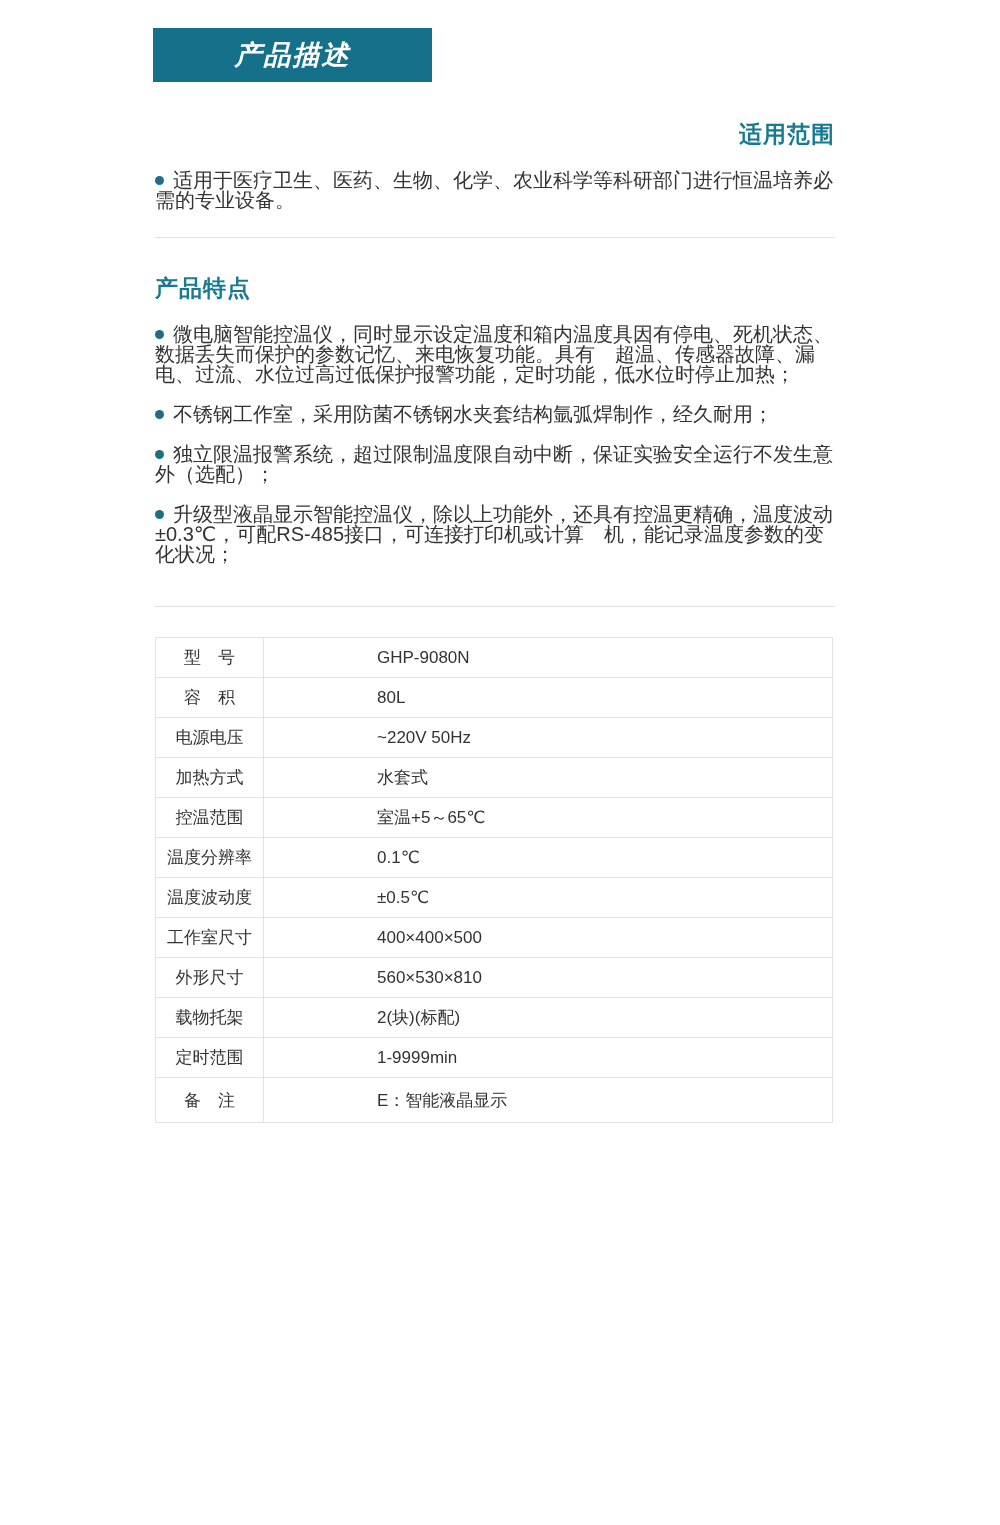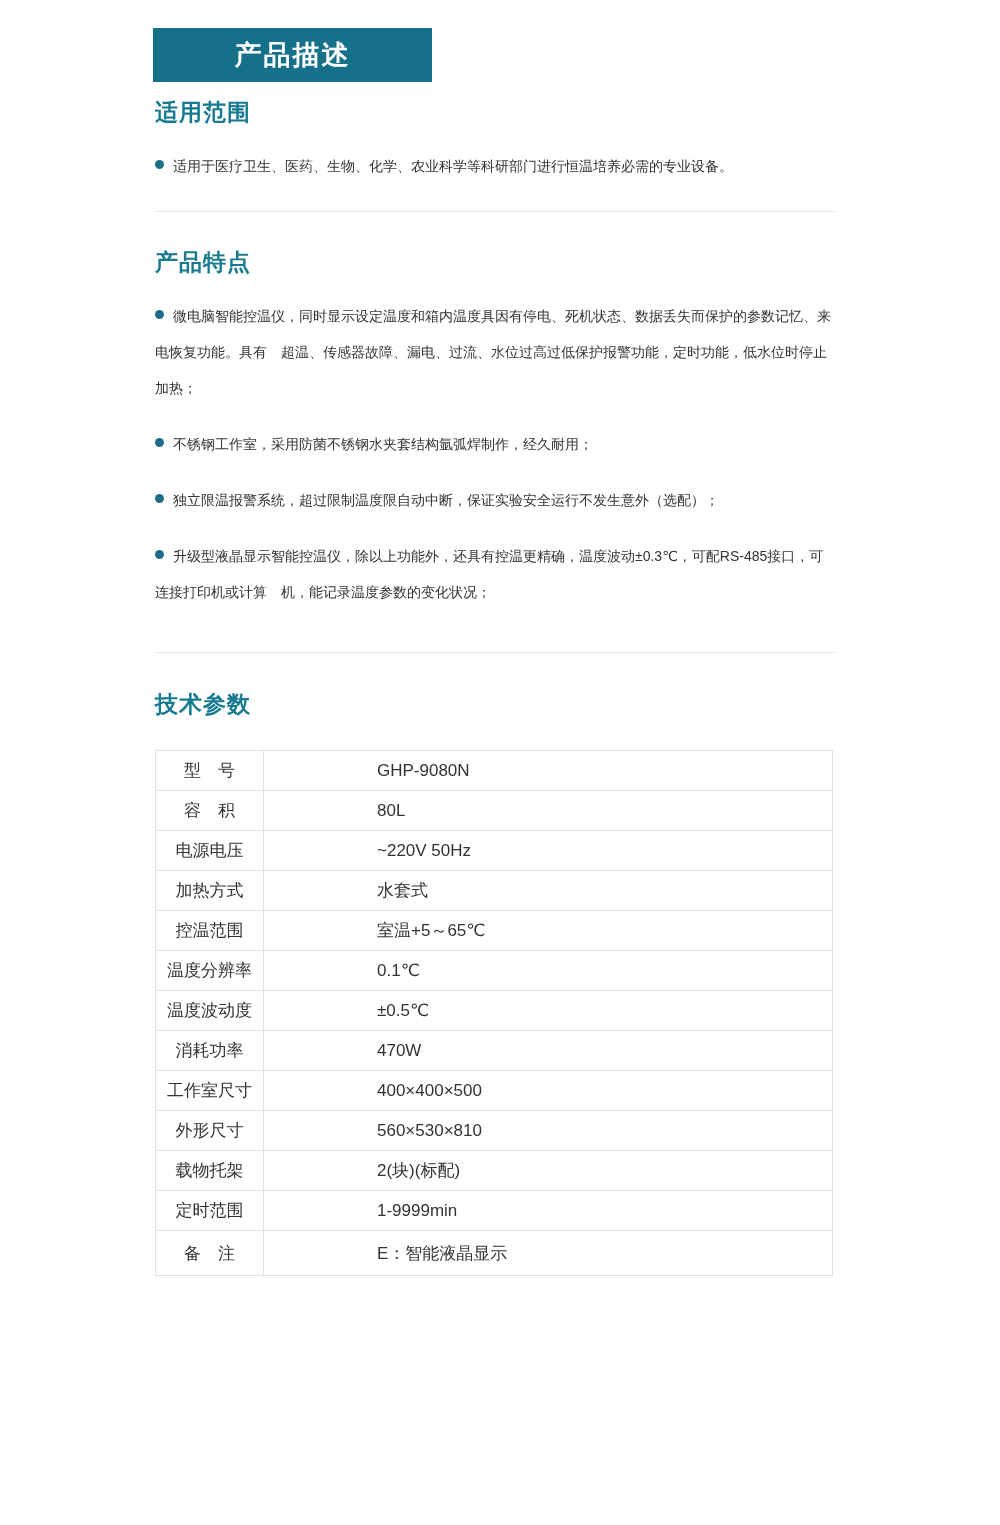--- a/index.html
+++ b/index.html
@@ -26,39 +26,40 @@
     top: 28px;
     width: 279px;
     height: 54px;
     background: var(--banner-bg);
     color: #ffffff;
     font-size: 27px;
     font-weight: bold;
     text-align: center;
     line-height: 54px;
     letter-spacing: 2px;
+    font-style: italic;
   }
   .content {
     position: absolute;
     left: 155px;
     top: 82px;
     width: 680px;
   }
   .section-heading {
     color: var(--heading);
     font-size: 23px;
     font-weight: bold;
     letter-spacing: 1px;
   }
-  .heading-scope   { margin-top: 15px; }
+  .heading-scope   { margin-top: 37px; text-align: right; }
   .heading-features{ margin-top: 35px; }
   .heading-specs   { margin-top: 36px; }
   .para {
-    font-size: 14px;
-    line-height: 36px;
+    font-size: 20px;
+    line-height: 20px;
     color: var(--text);
     margin-top: 20px;
   }
   .dot {
     display: inline-block;
     width: 9px;
     height: 9px;
     border-radius: 50%;
     background: var(--bullet);
     margin-right: 9px;
@@ -112,21 +113,20 @@
 
   <p class="para"><span class="dot"></span><span>不锈钢工作室，采用防菌不锈钢水夹套结构氩弧焊制作，经久耐用；</span></p>
 
   <p class="para"><span class="dot"></span><span>独立限温报警系统，超过限制温度限自动中断，保证实验安全运行不发生意外（选配）；</span></p>
 
 
   <p class="para"><span class="dot"></span><span>升级型液晶显示智能控温仪，除以上功能外，还具有控温更精确，温度波动±0.3℃，可配RS-485接口，可连接打印机或计算　机，能记录温度参数的变化状况；</span></p>
 
   <hr class="divider divider-2">
 
-  <div class="section-heading heading-specs">技术参数</div>
 
   <table class="spec-table">
     <tbody>
       <tr>
         <td class="label-cell">型　号</td>
         <td class="value-cell">GHP-9080N</td>
       </tr>
       <tr>
         <td class="label-cell">容　积</td>
         <td class="value-cell">80L</td>
@@ -145,24 +145,20 @@
       </tr>
       <tr>
         <td class="label-cell">温度分辨率</td>
         <td class="value-cell">0.1℃</td>
       </tr>
       <tr>
         <td class="label-cell">温度波动度</td>
         <td class="value-cell">±0.5℃</td>
       </tr>
       <tr>
-        <td class="label-cell">消耗功率</td>
-        <td class="value-cell">470W</td>
-      </tr>
-      <tr>
         <td class="label-cell">工作室尺寸</td>
         <td class="value-cell">400×400×500</td>
       </tr>
       <tr>
         <td class="label-cell">外形尺寸</td>
         <td class="value-cell">560×530×810</td>
       </tr>
       <tr>
         <td class="label-cell">载物托架</td>
         <td class="value-cell">2(块)(标配)</td>

